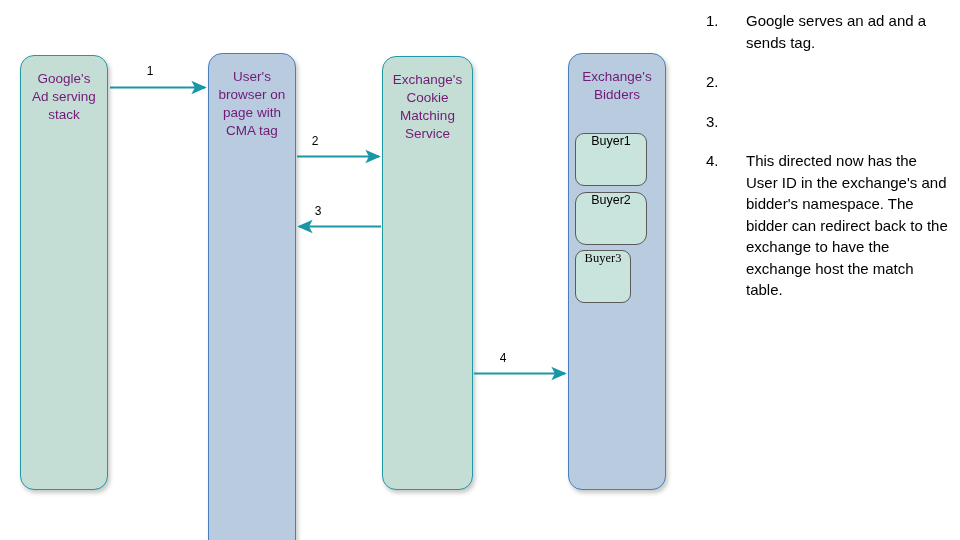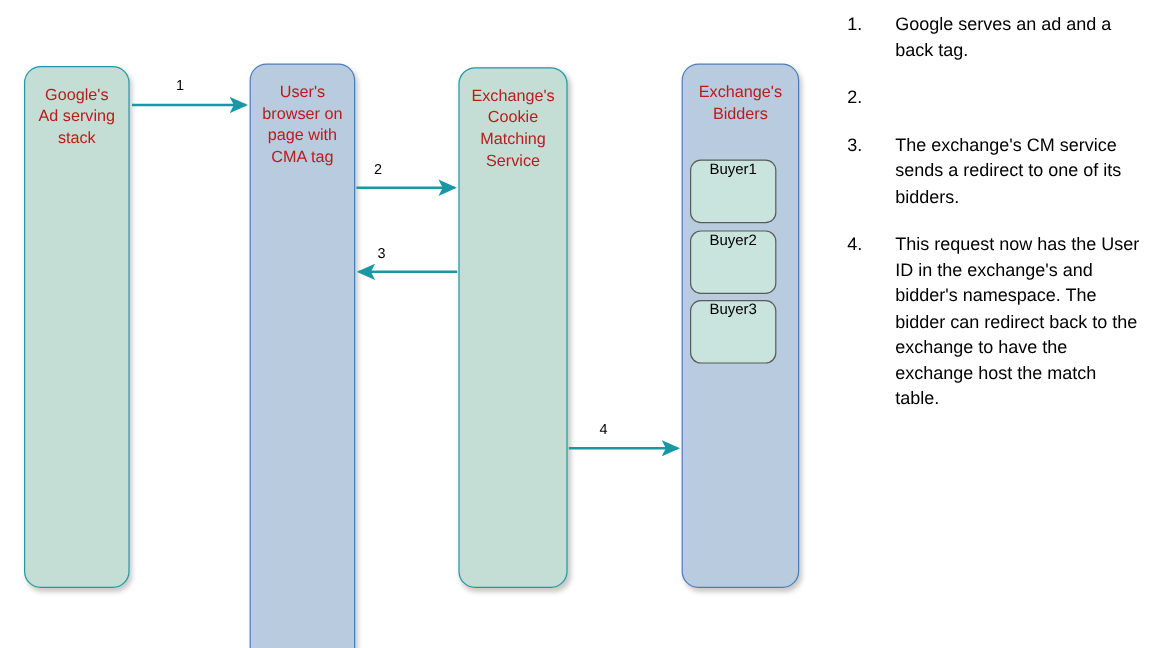--- a/index.html
+++ b/index.html
@@ -23,21 +23,21 @@
   .proc-box {
     position: absolute;
     box-sizing: border-box;
     border-radius: 14px;
     display: flex;
     justify-content: center;
     align-items: flex-start;
     text-align: center;
     font-size: 13.5px;
     line-height: 18px;
-    color: #b91c1c;
+    color: #701a75;
     padding-top: 14px;
     box-shadow: 2px 3px 4px rgba(0,0,0,0.22);
   }
   .proc-box.green {
     background: #c5ded5;
     border: 1.3px solid #1f9aa5;
   }
   .proc-box.blue {
     background: #b9cbdf;
     border: 1.3px solid #4a7ebb;
@@ -130,24 +130,24 @@
   </div>
 
   <div class="proc-box blue" style="left:568px; top:53px; width:98px; height:437px;">
     <span class="label">Exchange's
 Bidders</span>
   </div>
 
   <div class="buyer-box" style="left:575px; top:133px; width:72px; height:53px;">
     <span>Buyer1</span>
   </div>
-  <div class="buyer-box" style="left:575px; top:192px; width:72px; height:53px;">
+  <div class="buyer-box" style="left:575px; top:192px; width:72px; height:53px;border-radius:11px;">
     <span>Buyer2</span>
   </div>
-  <div class="buyer-box" style="left:575px; top:250px; width:72px; height:53px;">
+  <div class="buyer-box" style="left:575px; top:250px; width:56px; height:53px;font-family:Liberation Serif, serif;">
     <span>Buyer3</span>
   </div>
 
   <svg class="arrow-svg" viewBox="0 0 960 540">
     <defs>
       <marker id="head-r" markerWidth="7" markerHeight="7" refX="6.2" refY="3.5" orient="auto" markerUnits="strokeWidth">
         <path d="M0,0.4 L7,3.5 L0,6.6 L1.6,3.5 Z" fill="#1a97a5"></path>
       </marker>
       <marker id="head-l" markerWidth="7" markerHeight="7" refX="6.2" refY="3.5" orient="auto" markerUnits="strokeWidth">
         <path d="M0,0.4 L7,3.5 L0,6.6 L1.6,3.5 Z" fill="#1a97a5"></path>
@@ -169,28 +169,27 @@
   </svg>
 
   <div class="arrow-num" style="left:138px; top:64px; width:24px;">1</div>
   <div class="arrow-num" style="left:303px; top:134px; width:24px;">2</div>
   <div class="arrow-num" style="left:306px; top:204px; width:24px;">3</div>
   <div class="arrow-num" style="left:491px; top:351px; width:24px;">4</div>
 
   <div class="steps">
     <div class="step-row">
       <div class="step-num">1.</div>
-      <div class="step-text">Google serves an ad and a back tag.</div>
+      <div class="step-text">Google serves an ad and a sends tag.</div>
     </div>
     <div class="step-row">
       <div class="step-num">2.</div>
     </div>
     <div class="step-row">
       <div class="step-num">3.</div>
-      <div class="step-text">The exchange's CM service sends a redirect to one of its bidders.</div>
     </div>
     <div class="step-row">
       <div class="step-num">4.</div>
-      <div class="step-text">This request now has the User ID in the exchange's and bidder's namespace. The bidder can redirect back to the exchange to have the exchange host the match table.</div>
+      <div class="step-text">This directed now has the User ID in the exchange's and bidder's namespace. The bidder can redirect back to the exchange to have the exchange host the match table.</div>
     </div>
   </div>
 
 </div>
 
 </body></html>

